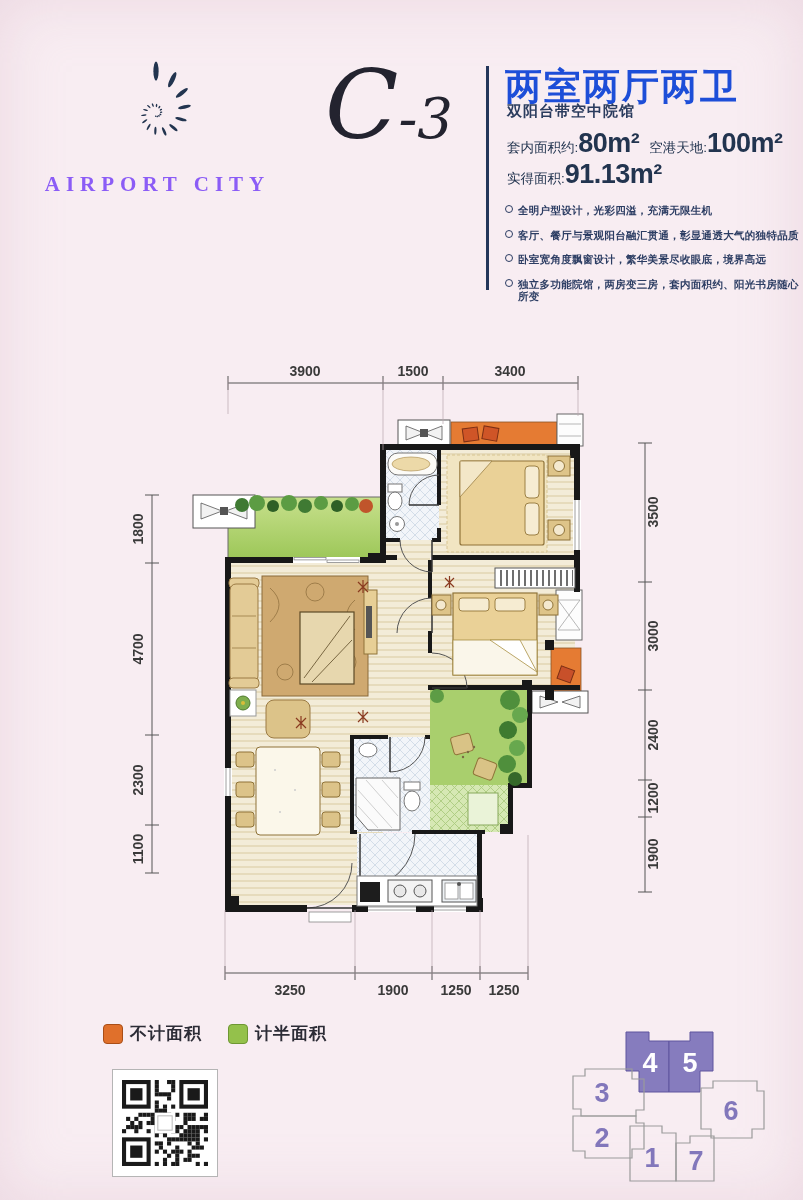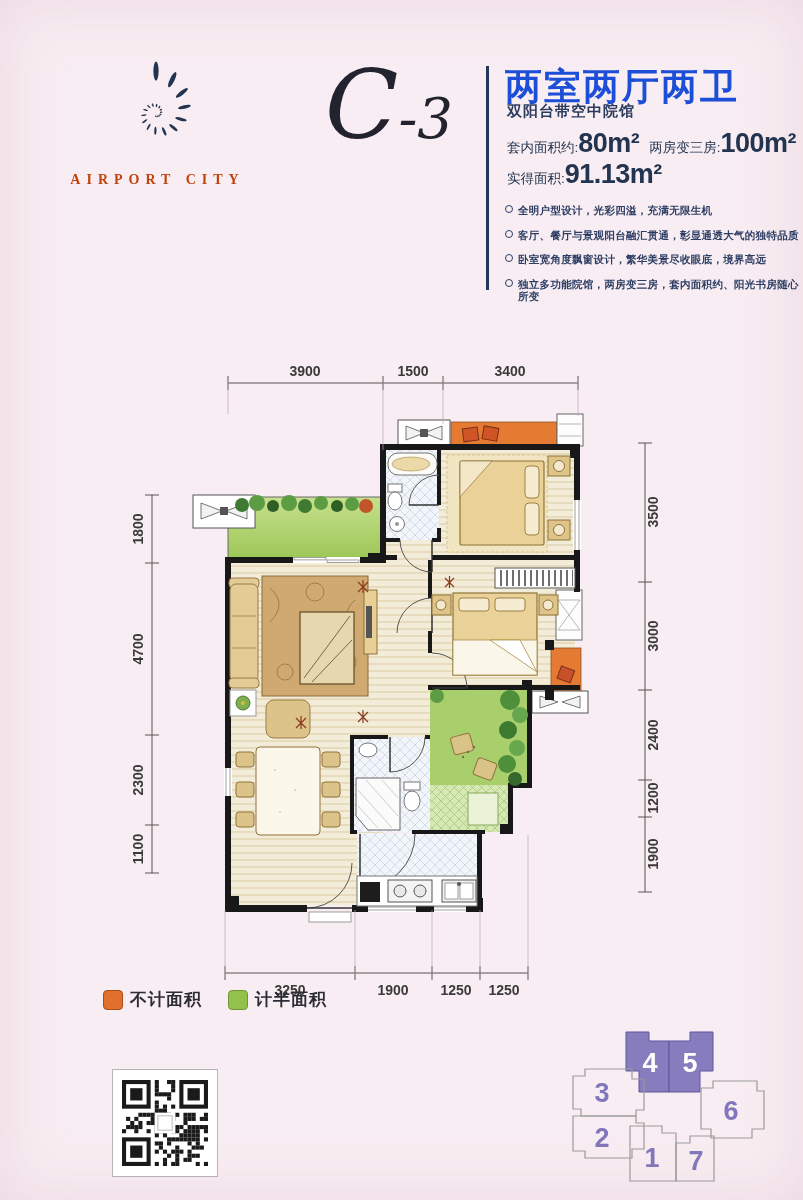--- a/index.html
+++ b/index.html
@@ -1,22 +1,22 @@
 <!DOCTYPE html>
 <html><head>
 <meta charset="utf-8">
 <style>
   html,body{margin:0;padding:0;background:#ddd;}
   .page{position:relative;width:803px;height:1200px;background:#f8edf2;overflow:hidden;
         font-family:"Liberation Sans",sans-serif;box-shadow:inset 0 0 60px rgba(214,177,196,.35);}
   
   .logo{position:absolute;left:96px;top:54px;width:120px;height:118px;}
   .brand-en{position:absolute;left:30px;top:172px;width:255px;text-align:center;
-            font-family:"Liberation Serif",serif;font-size:14px;font-weight:bold;
-            letter-spacing:6px;color:#c2410c;white-space:nowrap;}
+            font-family:"Liberation Serif",serif;font-size:21px;font-weight:bold;
+            letter-spacing:6px;color:#8b5cf6;white-space:nowrap;}
   .brand-cn{position:absolute;left:30px;top:196px;width:255px;text-align:center;
             font-family:"DejaVu Serif",serif;font-size:25px;font-weight:bold;
             letter-spacing:3px;color:#22344f;white-space:nowrap;}
   .unit-code{position:absolute;left:294px;top:50px;width:190px;height:130px;
              font-family:"DejaVu Serif",serif;font-style:italic;color:#23232f;
              display:flex;align-items:baseline;justify-content:center;}
   .unit-code .big{font-size:96px;line-height:110px;}
   .unit-code .small{font-size:56px;}
   .v-divider{position:absolute;left:486px;top:66px;width:3px;height:224px;background:#24365a;}
   .main-title{position:absolute;left:505px;top:62px;font-size:37px;font-weight:700;
@@ -30,21 +30,21 @@
   .area-gap{width:10px;}
   .features{position:absolute;left:505px;top:192px;width:296px;list-style:none;margin:0;padding:0;}
   .features li{display:flex;align-items:flex-start;margin-bottom:9px;
                font-size:10.5px;font-weight:bold;color:#2c3d63;line-height:12.5px;letter-spacing:.3px;margin-top:12px;}
   .ring{flex:0 0 auto;width:6px;height:6px;border:1.8px solid #2c3d63;border-radius:50%;
         margin:1px 5px 0 0;}
   
   .plan-svg{position:absolute;left:90px;top:350px;}
   .key-svg{position:absolute;left:548px;top:1012px;}
   
-  .legend{position:absolute;left:103px;top:988px;display:flex;align-items:center;gap:26px;}
+  .legend{position:absolute;left:103px;top:1022px;display:flex;align-items:center;gap:26px;}
   .legend-item{display:flex;align-items:center;gap:7px;}
   .swatch{width:18px;height:18px;border-radius:4px;}
   .swatch.orange{background:#e0702b;border:1.5px solid #a94e17;}
   .swatch.green{background:#94c14b;border:1.5px solid #6e9733;}
   .legend-label{font-size:17px;font-weight:bold;color:#2c2c36;letter-spacing:1px;}
   
   .qr-box{position:absolute;left:112px;top:1069px;width:104px;height:106px;background:#fff;
           border:1px solid #b5b5b5;display:flex;align-items:center;justify-content:center;}
 </style>
 </head>
@@ -87,21 +87,21 @@
   <div class="v-divider"></div>
 
   <div class="main-title">两室两厅两卫</div>
   <div class="sub-title">双阳台带空中院馆</div>
 
   <div class="areas">
     <div class="area-row">
       <span class="area-label">套内面积约:</span>
       <span class="area-value">80m²</span>
       <span class="area-gap"></span>
-      <span class="area-label">两房变三房:</span>
+      <span class="area-label">空港天地:</span>
       <span class="area-value">100m²</span>
     </div>
     <div class="area-row">
       <span class="area-label">实得面积:</span>
       <span class="area-value">91.13m²</span>
     </div>
   </div>
 
   <ul class="features">
     <li>

